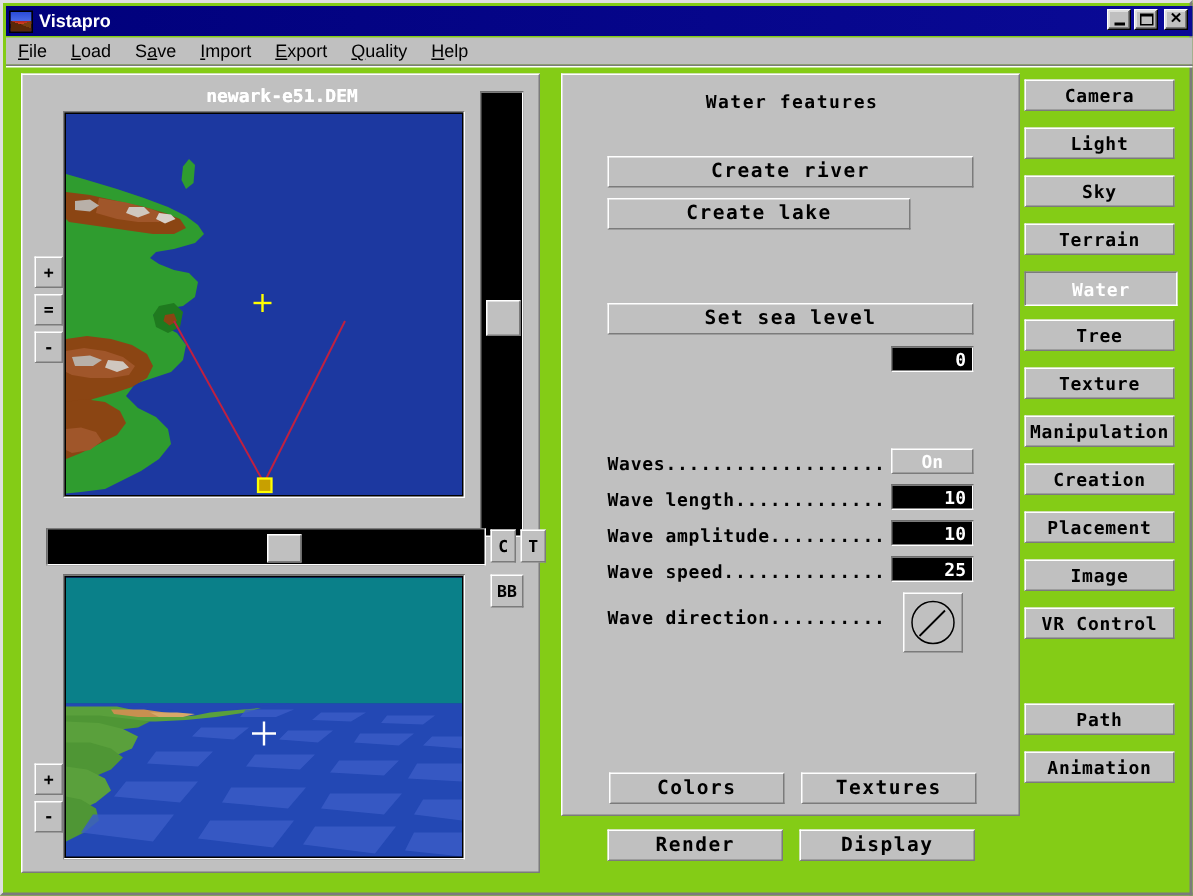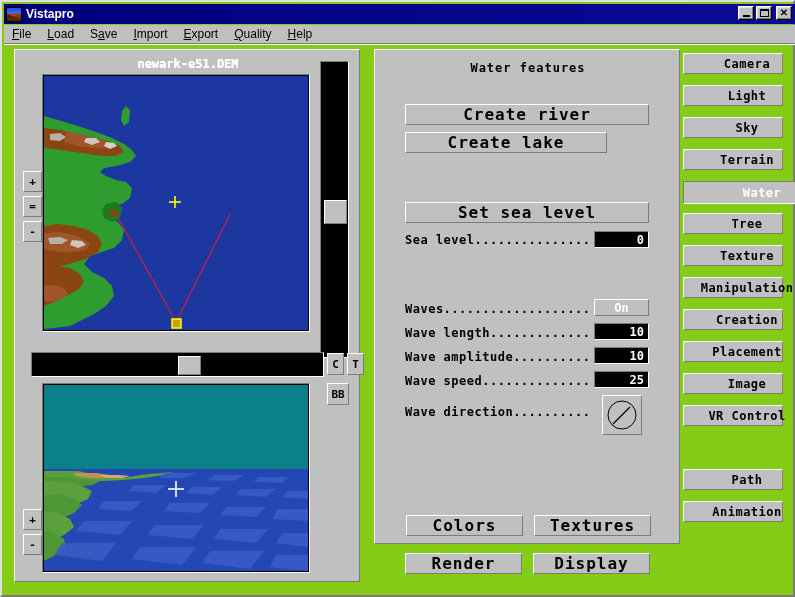--- a/index.html
+++ b/index.html
@@ -125,21 +125,21 @@
   .center{
     position:absolute;left:372px;top:47px;width:306px;height:495px;background:#c0c0c0;
   }
   .panel-title{
     position:absolute;left:0;top:11px;width:306px;text-align:center;
     font-size:12px;font-weight:bold;color:#000;letter-spacing:1px;
   }
   .wbtn{
     position:absolute;background:#c0c0c0;height:21px;
     display:flex;align-items:center;justify-content:center;
-    font-size:16px;font-weight:bold;color:#000;letter-spacing:1px;
+    font-size:13px;font-weight:bold;color:#000;letter-spacing:1px;
   }
   .row{position:absolute;height:18px;display:flex;align-items:center;}
   .rowlabel{
     font-size:12px;font-weight:bold;color:#000;white-space:pre;letter-spacing:0.5px;
   }
   .valfield{
     position:absolute;width:55px;height:17px;background:#000;color:#fff;
     display:flex;align-items:center;justify-content:flex-end;
     padding-right:4px;box-sizing:border-box;font-size:12px;font-weight:bold;
   }
@@ -151,21 +151,21 @@
   .dialwrap{
     position:absolute;width:40px;height:40px;background:#c0c0c0;
     display:flex;align-items:center;justify-content:center;
   }
   .bottombtns{position:absolute;left:372px;top:548px;width:306px;height:28px;}
   
   .rightcol{position:absolute;left:681px;top:51px;width:102px;}
   .rbtn{
     position:absolute;left:0;width:100px;height:21px;background:#c0c0c0;
     display:flex;align-items:center;justify-content:center;
-    font-size:12px;font-weight:bold;color:#000;letter-spacing:0.5px;white-space:nowrap;padding-left:28px;
+    font-size:12px;font-weight:bold;color:#000;letter-spacing:0.5px;white-space:nowrap;
   }
   .rbtn.active{
     color:#fff;
     border-left:1px solid #7b7b7b;border-top:1px solid #7b7b7b;
     border-right:1px solid #fff;border-bottom:1px solid #fff;
   }
   svg{display:block;}
 </style>
 </head>
 <body>
@@ -326,23 +326,20 @@
   </div>
 
   <div class="center out">
     <div class="panel-title">Water features</div>
 
     <div class="wbtn out" style="left:30px;top:54px;width:244px;">Create river</div>
     <div class="wbtn out" style="left:30px;top:82px;width:202px;">Create lake</div>
 
     <div class="wbtn out" style="left:30px;top:152px;width:244px;">Set sea level</div>
 
-    <div class="row" style="left:30px;top:181px;">
-      <span class="rowlabel">Sea level...............</span>
-    </div>
     <div class="valfield in" style="left:219px;top:181px;">0</div>
 
     <div class="row" style="left:30px;top:250px;">
       <span class="rowlabel">Waves...................</span>
     </div>
     <div class="togglefield out" style="left:219px;top:249px;">On</div>
 
     <div class="row" style="left:30px;top:274px;">
       <span class="rowlabel">Wave length.............</span>
     </div>

